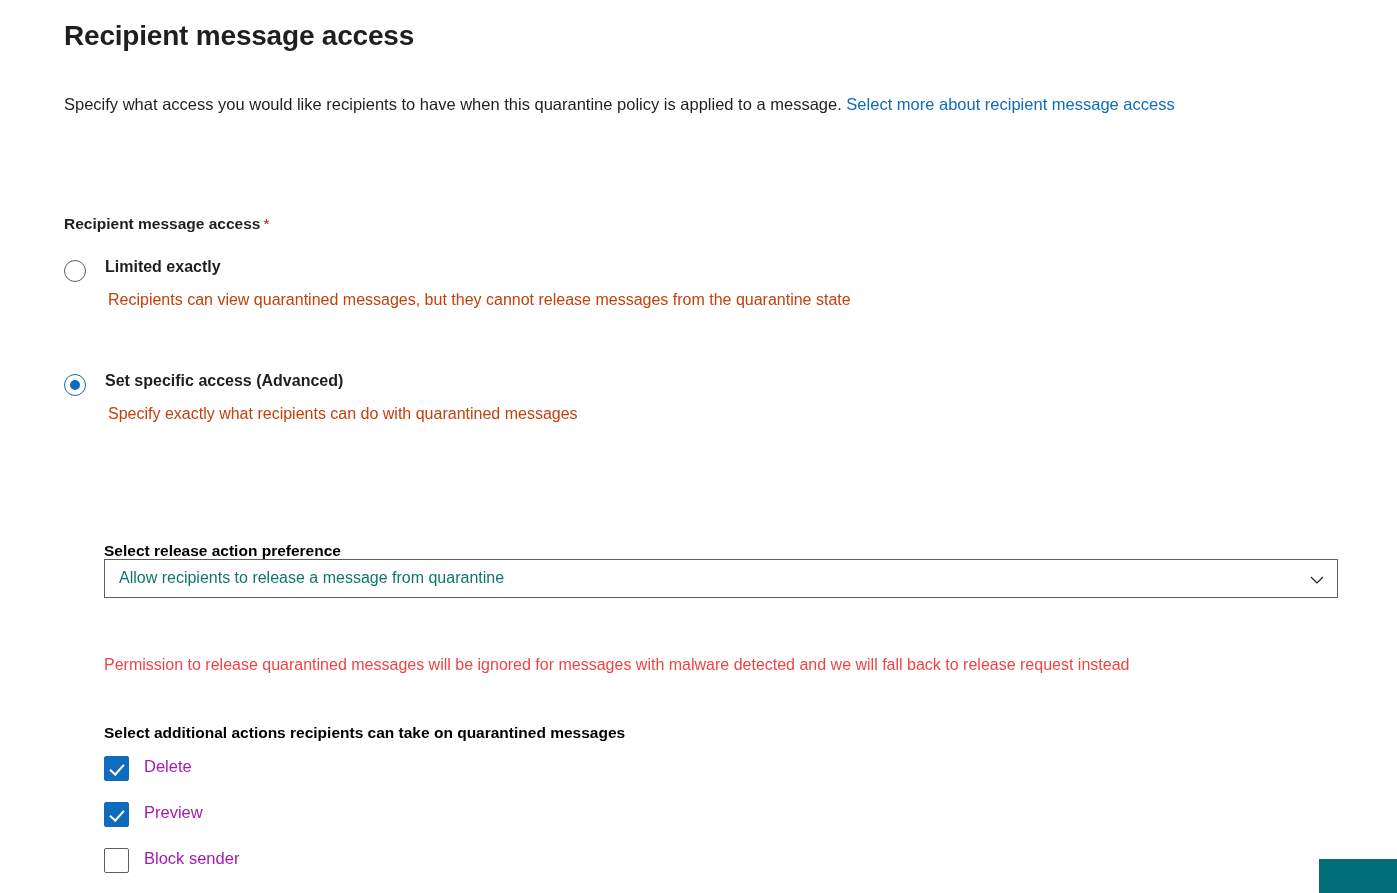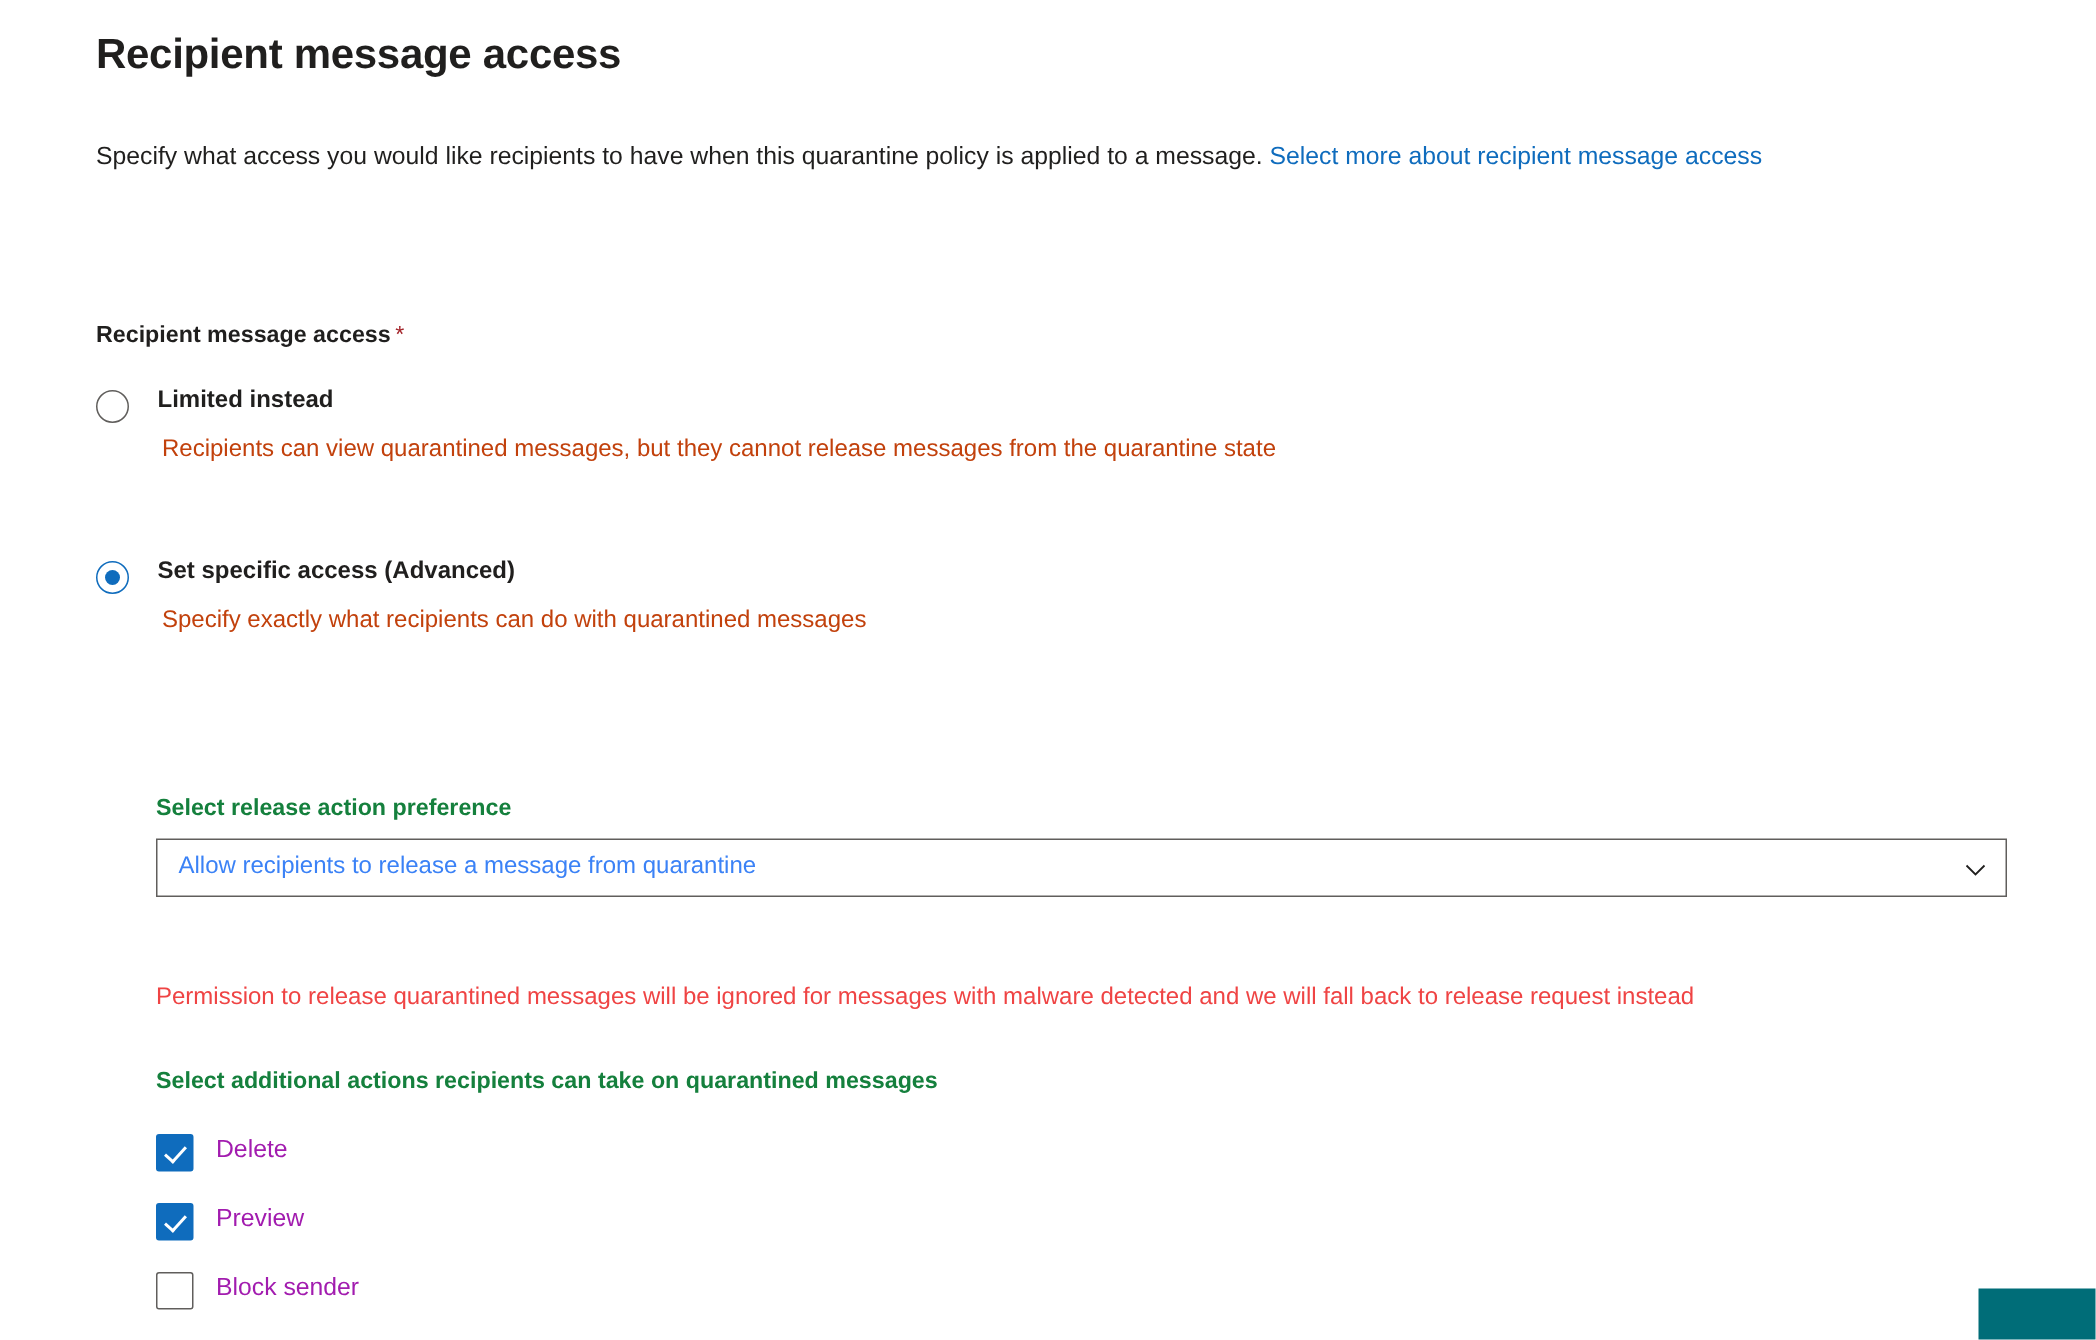--- a/index.html
+++ b/index.html
@@ -115,42 +115,43 @@
     color: #c2410c;
     width: 820px;
   }
 
   
   .sub-label {
     position: absolute;
     left: 104px;
     font-size: 15.5px;
     font-weight: bold;
-    color: #15803d;
+    color: #000000;
+    margin-top: 12px;
   }
   .sub-label.release { top: 530px; }
   .sub-label.actions { top: 712px; }
 
   .dropdown {
     position: absolute;
     left: 104px;
     top: 559px;
     width: 1234px;
     height: 39px;
     border: 1px solid #605e5c;
     box-sizing: border-box;
     background: #fff;
     cursor: pointer;
   }
   .dropdown-value {
     position: absolute;
     left: 14px;
     top: 9px;
     font-size: 16px;
-    color: #3b82f6;
+    color: #0f766e;
   }
   .chevron {
     position: absolute;
     right: 12px;
     top: 12px;
     width: 16px;
     height: 16px;
   }
 
   .helper-text {
@@ -229,21 +230,21 @@
   <div class="intro">
     <span>Specify what access you would like recipients to have when this quarantine policy is applied to a message. </span><span class="link">Select more about recipient message access</span>
   </div>
 
   <div class="field-label">
     <span>Recipient message access</span><span class="req-star">*</span>
   </div>
 
   <div class="radio-row one">
     <span class="radio-outer"></span>
-    <span class="radio-title">Limited instead</span>
+    <span class="radio-title">Limited exactly</span>
     <span class="radio-desc">Recipients can view quarantined messages, but they cannot release messages from the quarantine state</span>
   </div>
 
   <div class="radio-row two">
     <span class="radio-outer checked"></span>
     <span class="radio-title">Set specific access (Advanced)</span>
     <span class="radio-desc">Specify exactly what recipients can do with quarantined messages</span>
   </div>
 
   <div class="sub-label release">Select release action preference</div>

